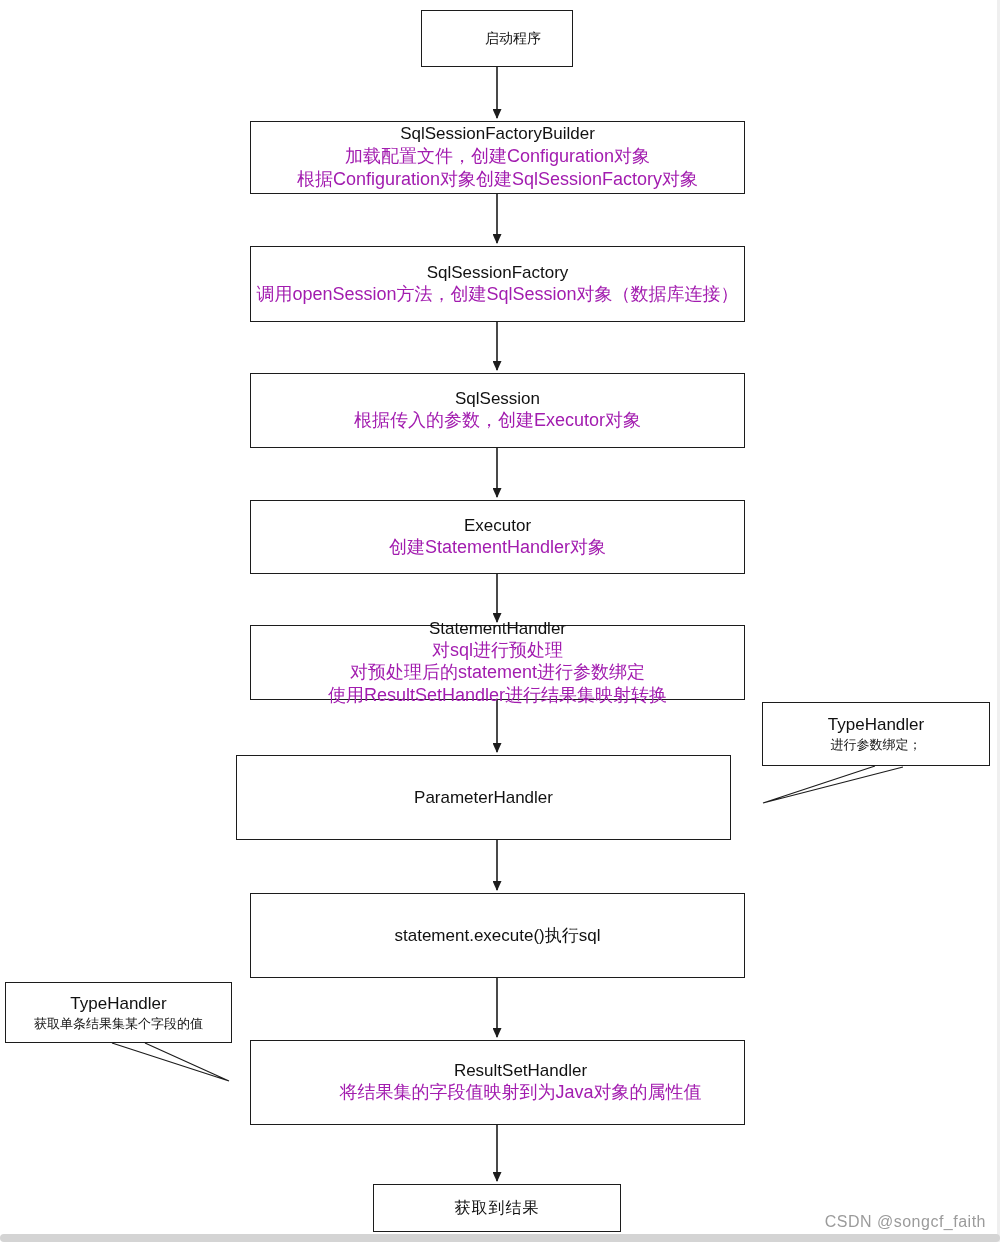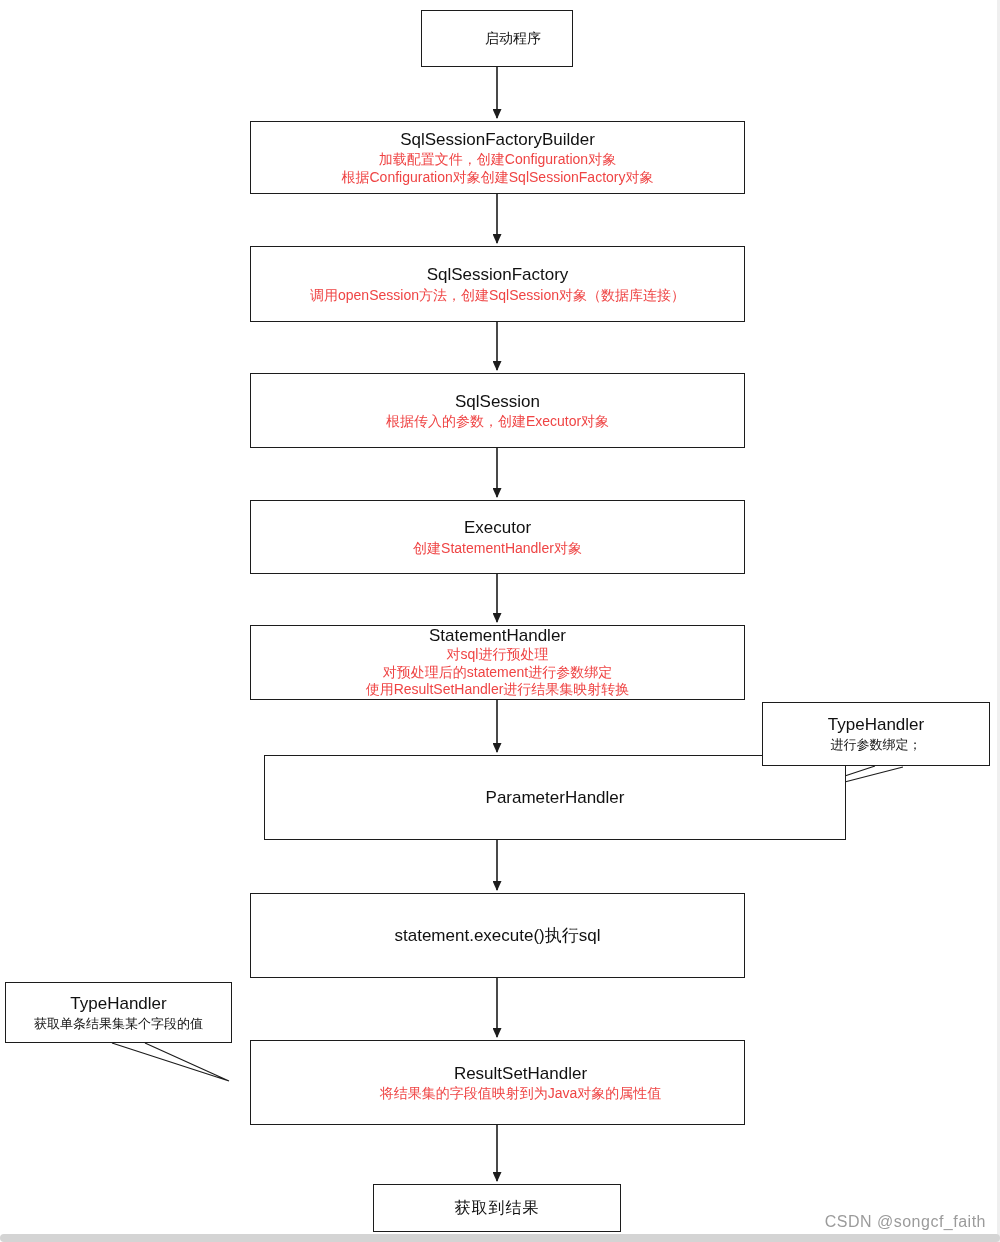--- a/index.html
+++ b/index.html
@@ -16,21 +16,21 @@
     position: absolute;
     background: #ffffff;
     border: 1.5px solid #1c1c1c;
     display: flex;
     flex-direction: column;
     align-items: center;
     justify-content: center;
     text-align: center;
   }
   .node .title { font-size: 17px; line-height: 1.25; color: #111; }
-  .node .line  { font-size: 14px; line-height: 1.3; color: #ef4444; }
+  .node .line  { font-size: 18px; line-height: 1.3; color: #a21caf; }
   .node.small-title .title { font-size: 14px; }
   .node.end-title .title { font-size: 16px; letter-spacing: 1px; text-align: right; }
   .node.tight .title { line-height: 1.2; }
   .node.tight .line { line-height: 1.25; }
   .callout .title { font-size: 17px; line-height: 1.3; color: #111; }
   .callout .line  { font-size: 13px; line-height: 1.35; color: #141414; }
   svg.connectors {
     position: absolute;
     left: 0; top: 0;
     width: 1000px; height: 1242px;
@@ -111,21 +111,21 @@
     <div class="line">创建StatementHandler对象</div>
   </div>
 
   <div class="node tight" style="left:250px; top:625px; width:495px; height:75px;">
     <div class="title">StatementHandler</div>
     <div class="line">对sql进行预处理</div>
     <div class="line">对预处理后的statement进行参数绑定</div>
     <div class="line">使用ResultSetHandler进行结果集映射转换</div>
   </div>
 
-  <div class="node" style="left:264px; top:755px; width:582px; height:85px;">
+  <div class="node" style="left:236px; top:755px; width:495px; height:85px;">
     <div class="title">ParameterHandler</div>
   </div>
 
   <div class="node" style="left:250px; top:893px; width:495px; height:85px;">
     <div class="title">statement.execute()执行sql</div>
   </div>
 
   <div class="node" style="left:250px; top:1040px; width:495px; height:85px;padding-left:46px;">
     <div class="title">ResultSetHandler</div>
     <div class="line">将结果集的字段值映射到为Java对象的属性值</div>

